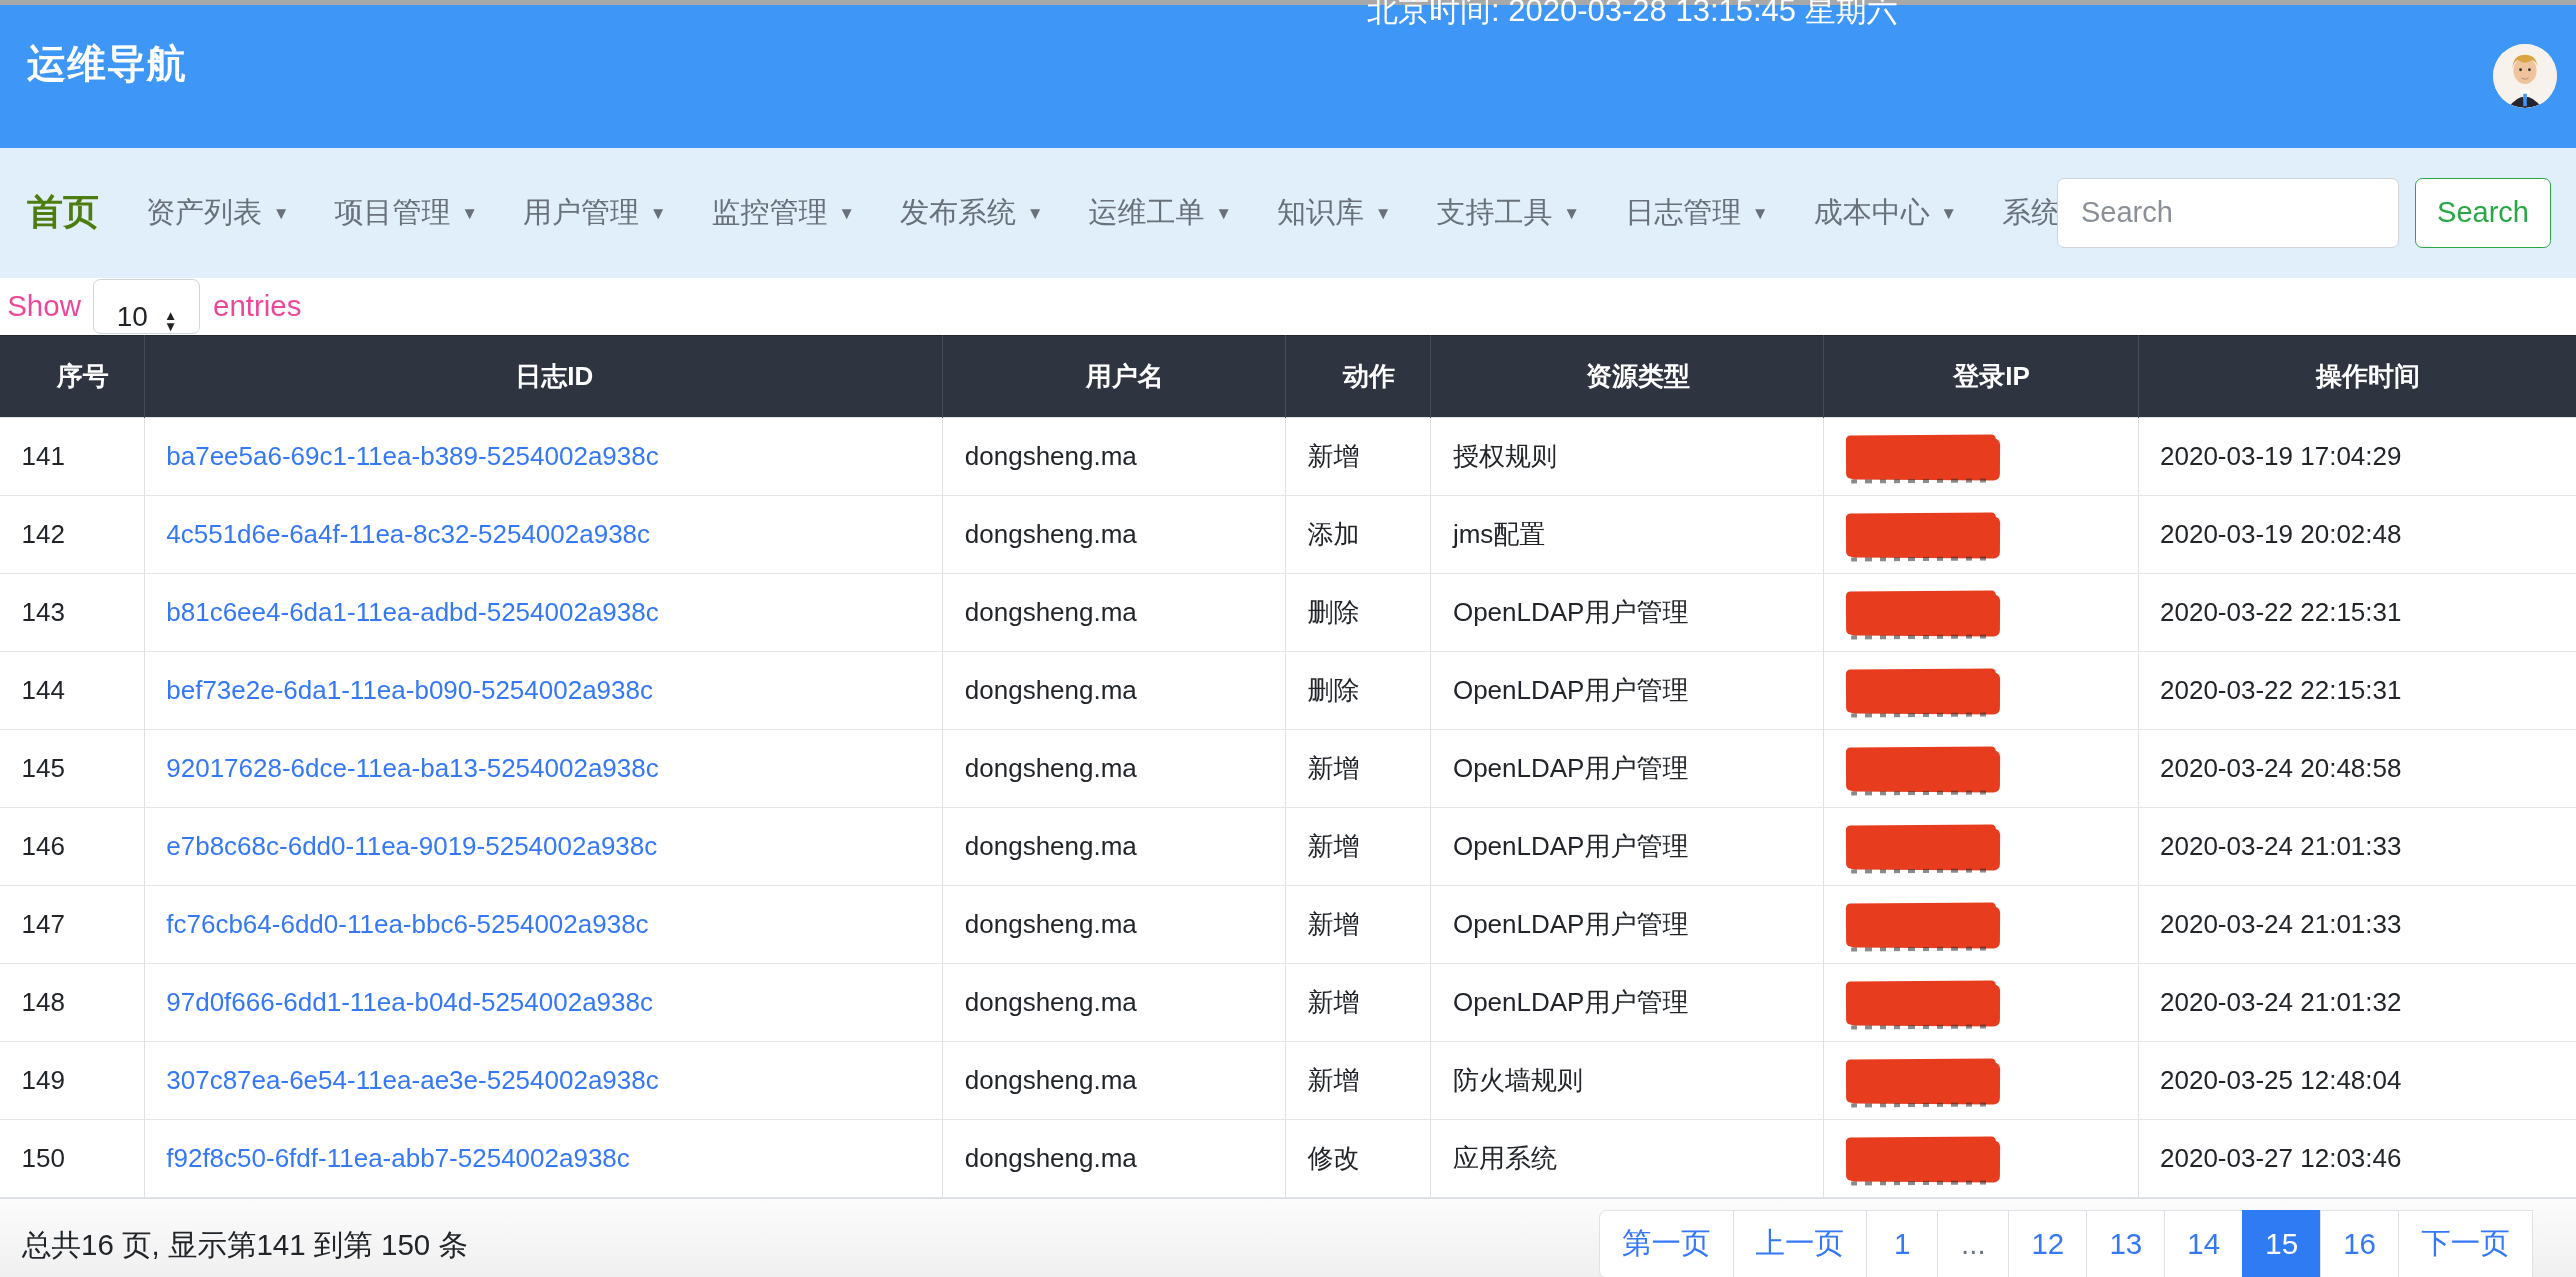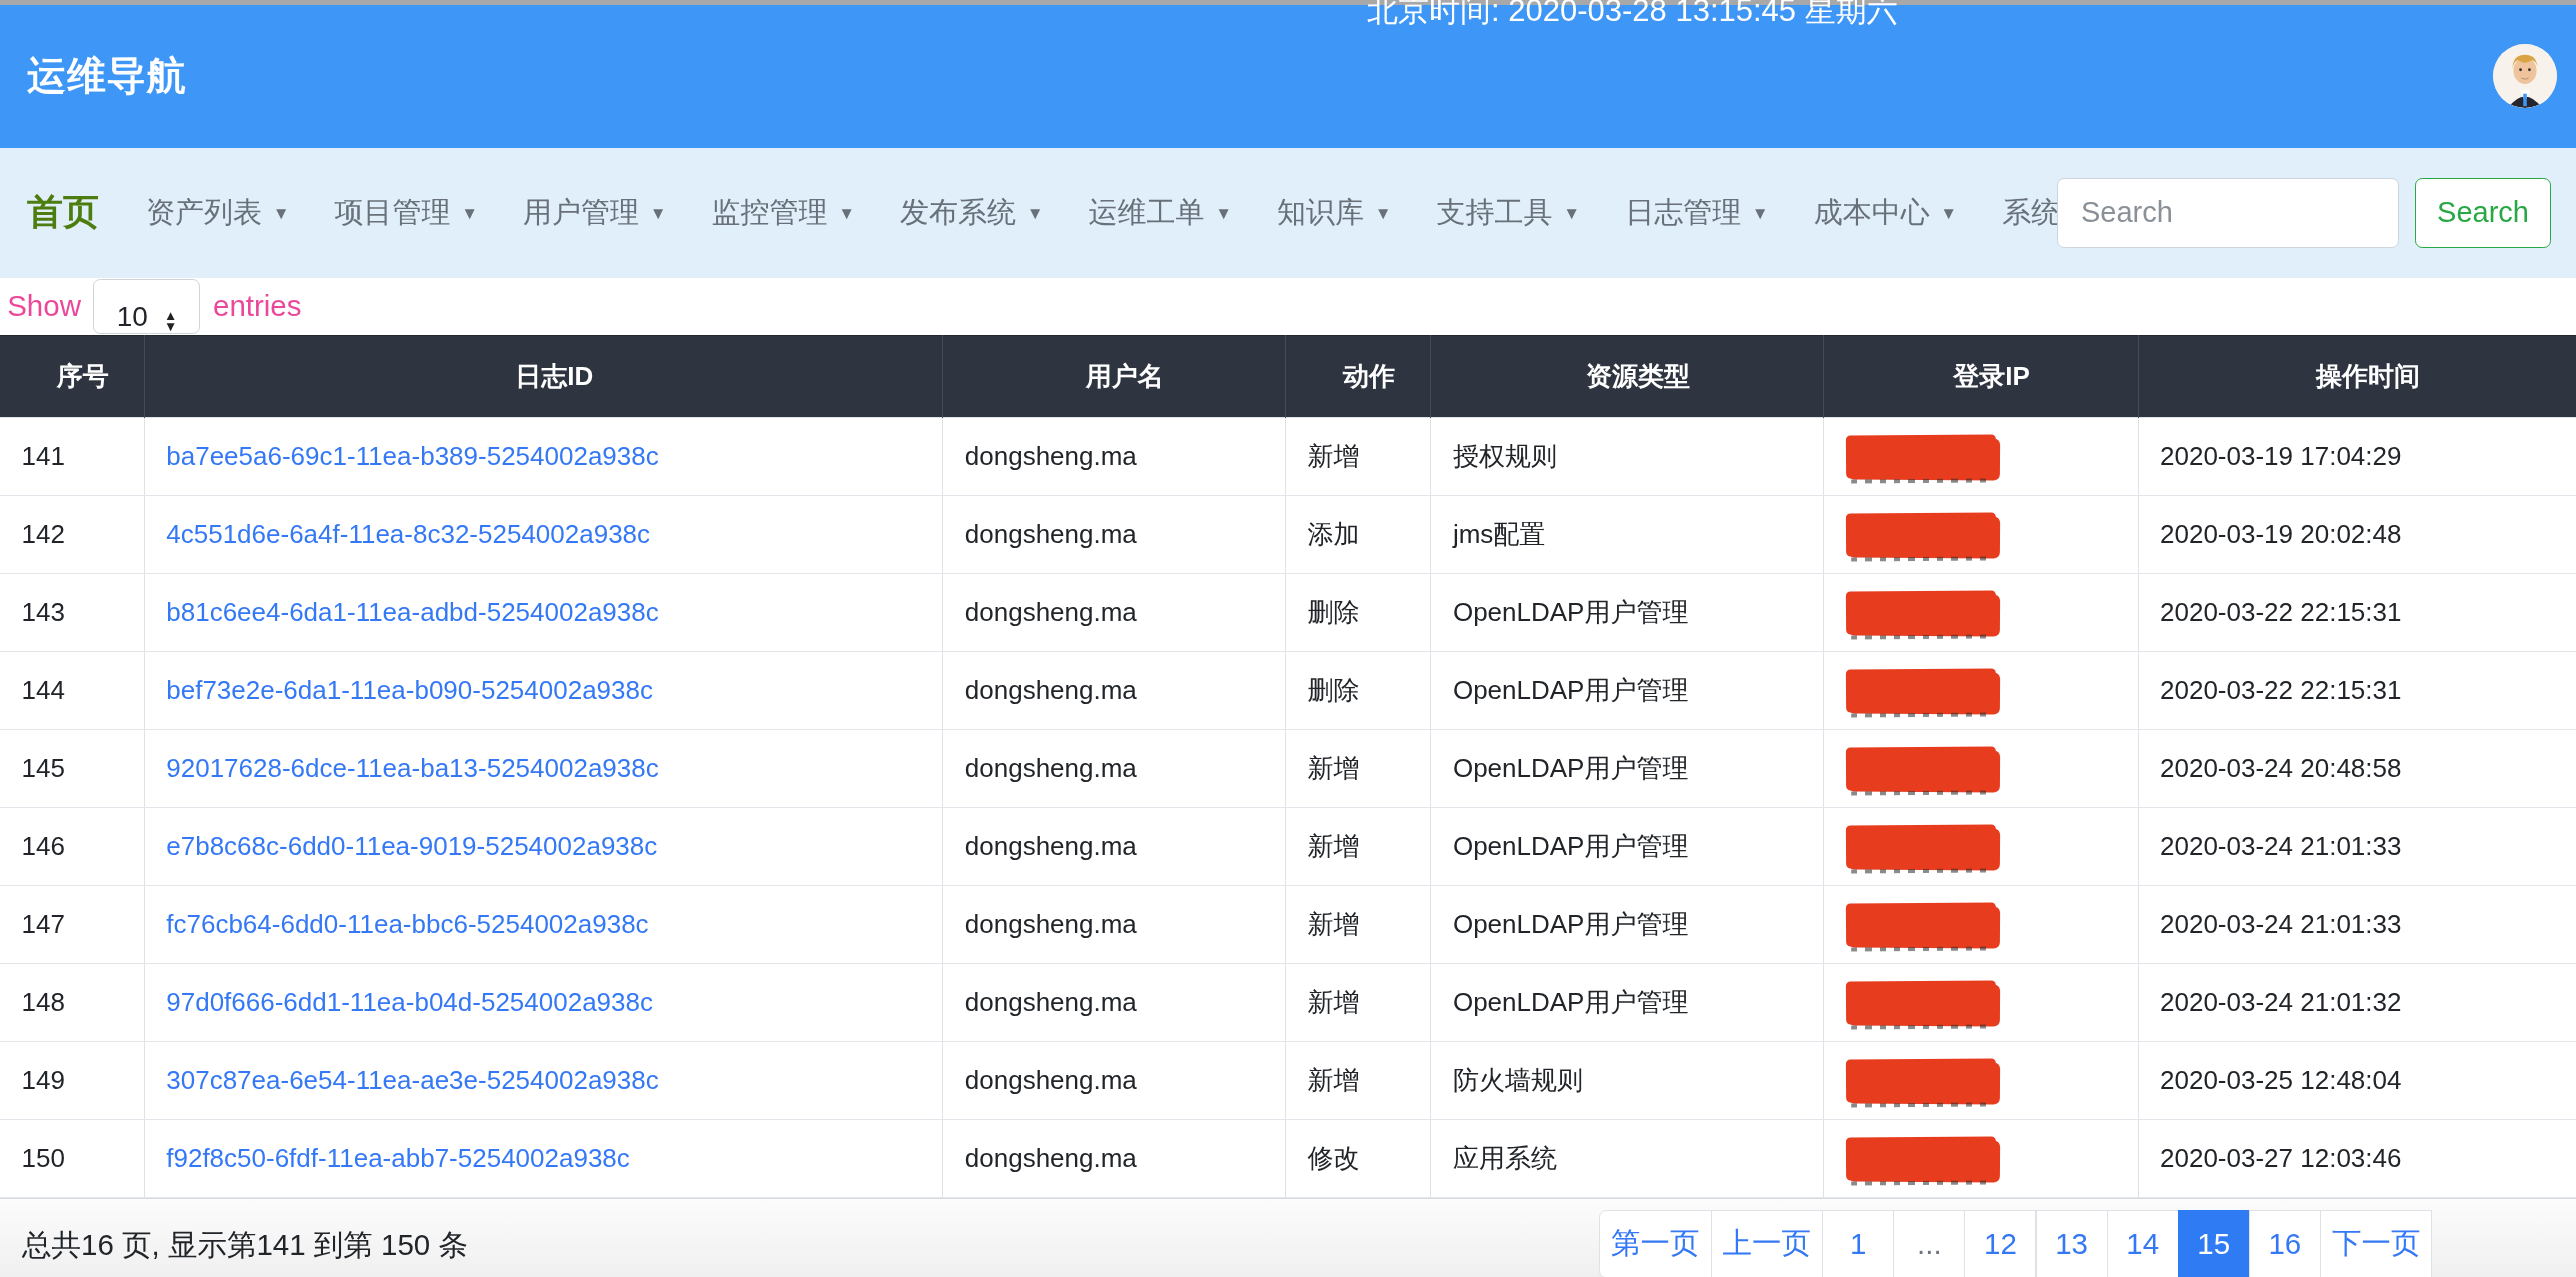--- a/index.html
+++ b/index.html
@@ -4,21 +4,21 @@
 <style>
   * { box-sizing: border-box; margin: 0; padding: 0; }
   html, body { width: 2576px; height: 1277px; overflow: hidden; background: #fff;
     font-family: "Liberation Sans", "DejaVu Sans", sans-serif; }
 
   
   .top-strip { height: 4.5px; background: #a8a8a8; }
 
   
   .app-header { position: relative; height: 143px; background: #3e96f6; }
-  .app-title { position: absolute; left: 27px; top: 44px; color: #fff;
+  .app-title { position: absolute; left: 27px; top: 32px; color: #fff;
     font-size: 39px; font-weight: bold; letter-spacing: 0.9px; }
   .header-time { position: absolute; left: 1367px; top: -14.3px; color: #fff;
     font-size: 31px; font-weight: 500; white-space: nowrap; }
   .avatar { position: absolute; left: 2493px; top: 39px; width: 64px; height: 64px;
     border-radius: 50%; overflow: hidden; background: #f7f3ec; }
 
   
   .nav-bar { position: relative; height: 130px; background: #e1effb;
     display: flex; align-items: center; padding-left: 27px; }
   .nav-home { font-size: 36px; font-weight: bold; color: #4d7c0f; margin-right: 47px; cursor: pointer; }
@@ -65,21 +65,21 @@
     background: #e73c1e; border-radius: 6.3px; transform: rotate(0.8deg); }
   .redacted::after { content: ""; position: absolute; left: 5.4px; right: 9px; bottom: -4.5px;
     height: 3.6px; opacity: .55;
     background: repeating-linear-gradient(90deg, #2b2b2b 0 6.3px, transparent 6.3px 14.3px); }
 
   
   .card-footer { position: relative; height: 89px; border-top: 0.9px solid #d9dcde;
     background: linear-gradient(#fcfcfc, #eeeeee); }
   .summary { position: absolute; left: 22px; top: 27px; font-size: 29.5px; color: #212529; }
   .pagination { position: absolute; left: 1599px; top: 10.7px; display: flex; }
-  .page-btn { min-width: 72px; height: 68px; padding: 0 11px; margin-left: -0.9px;
+  .page-btn { min-width: 72px; height: 68px; padding: 0 22px; margin-left: -0.9px;
     border: 0.9px solid #dee2e6; background: #fff; color: #3478f6; font-size: 29.5px;
     display: flex; align-items: center; justify-content: center; cursor: pointer;
     white-space: nowrap; }
   .page-btn:first-child { border-radius: 7.2px 0 0 7.2px; margin-left: 0; }
   .page-btn.active { background: #2f7bf3; border-color: #2f7bf3; color: #fff; }
   .page-btn.ellipsis { color: #6c757d; cursor: default; }
 </style>
 </head>
 <body>
 

